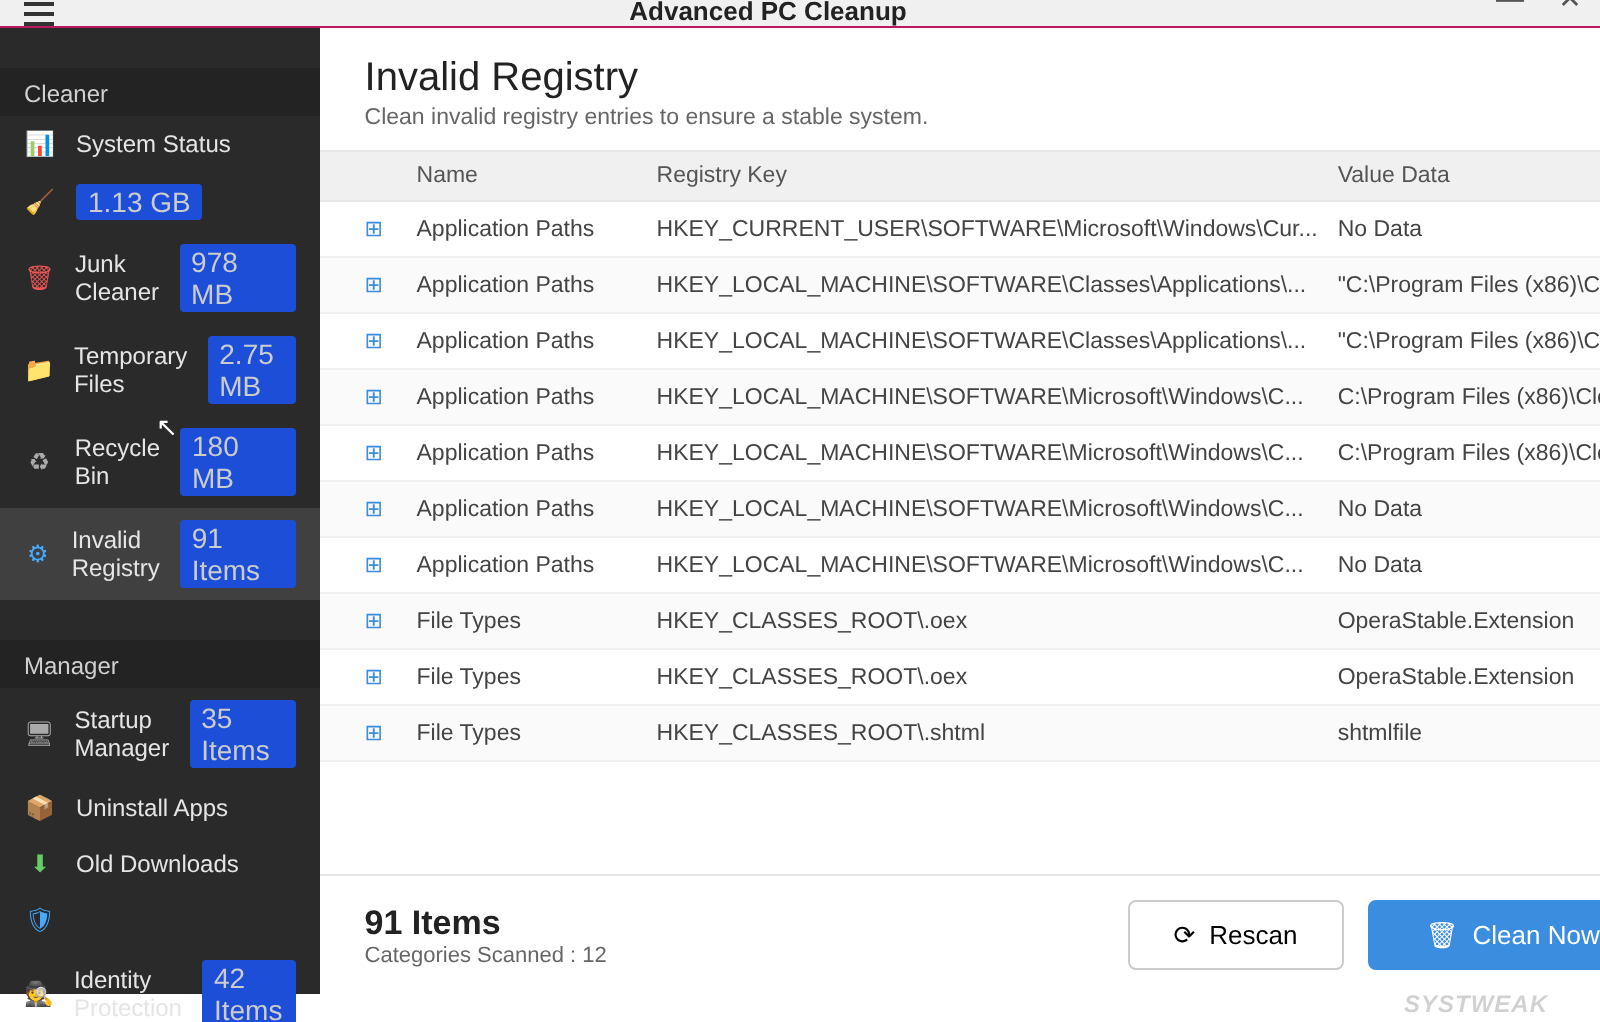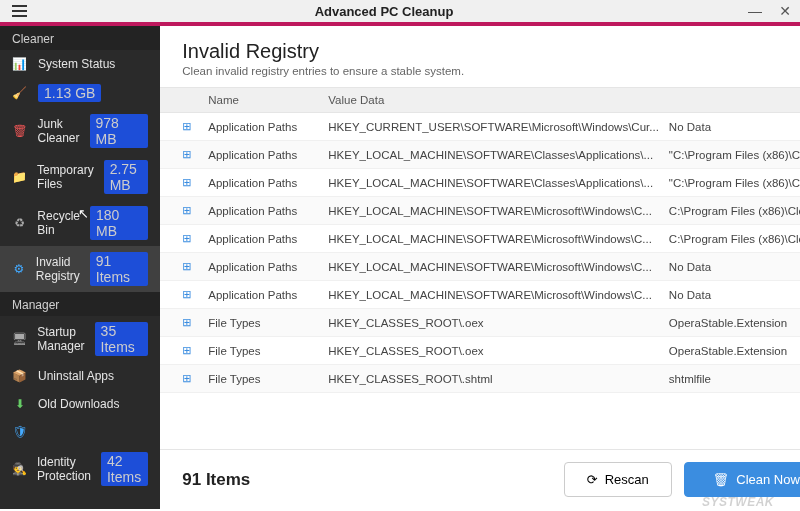--- a/index.html
+++ b/index.html
@@ -1,25 +1,25 @@
 <!DOCTYPE html>
 <html><head>
 <meta charset="utf-8">
 <style>
 * { margin: 0; padding: 0; box-sizing: border-box; font-family: "Segoe UI", Arial, sans-serif; }
 body { width: 800px; height: 511px; overflow: hidden; background: #fff; position: relative; }
-.titlebar { height: 26px; background: #f0f0f0; display: flex; align-items: center; border-bottom: 4px solid #be185d; }
+.titlebar { height: 14px; background: #f0f0f0; display: flex; align-items: flex-end; border-bottom: 1px solid #be185d; }
 .hamburger { width: 28px; display: flex; flex-direction: column; align-items: center; justify-content: center; gap: 3px; padding-left: 10px; }
 .hamburger span { width: 15px; height: 2px; background: #333; }
 .titlebar-title { flex: 1; text-align: center; font-weight: 600; font-size: 13px; color: #222; }
 .win-controls { display: flex; }
 .win-btn { width: 30px; height: 28px; display: flex; align-items: center; justify-content: center; font-size: 14px; color: #555; }
 .main { display: flex; height: 483px; }
 .sidebar { width: 205px; background: #2a2a2a; color: #ddd; display: flex; flex-direction: column; font-size: 12px; }
-.section-hdr { padding: 6px 12px 4px; font-size: 12px; color: #d0d0d0; background: #232323; }
+.section-hdr { padding: 6px 12px 4px; font-size: 12px; color: #d0d0d0; background: #232323; margin-top: 20px; }
 .nav-item { display: flex; align-items: center; padding: 6px 12px; gap: 10px; cursor: pointer; }
 .nav-item.active { background: #404040; }
 .nav-icon { width: 16px; height: 16px; display: flex; align-items: center; justify-content: center; font-size: 12px; }
 .nav-label { flex: 1; font-size: 12px; color: #e5e5e5; }
 .nav-badge { background: #1d4ed8; color: #ccc; font-size: 14px; padding: 1px 6px; border-radius: 2px; }
 .content { flex: 1; display: flex; flex-direction: column; background: #fff; }
 .content-head { padding: 14px 22px 10px; }
 .content-head h1 { font-size: 20px; font-weight: 400; color: #222; }
 .content-head p { font-size: 11.5px; color: #666; margin-top: 2px; }
 .table-wrap { flex: 1; overflow: hidden; display: flex; flex-direction: column; }
@@ -119,20 +119,21 @@
 
   <div class="content">
     <div class="content-head">
       <h1>Invalid Registry</h1>
       <p>Clean invalid registry entries to ensure a stable system.</p>
     </div>
     <div class="table-wrap">
       <div class="thead">
         <div class="col-icon"></div>
         <div class="col-name">Name</div>
+        <div class="col-key">Registry Key</div>
         <div class="col-val">Value Data</div>
       </div>
       <div class="tbody" id="tbody">
           <div class="trow">
             <div class="col-icon reg-icon">⊞</div>
             <div class="col-name">Application Paths</div>
             <div class="col-key">HKEY_CURRENT_USER\SOFTWARE\Microsoft\Windows\Cur...</div>
             <div class="col-val">No Data</div>
           </div>
           <div class="trow">
@@ -187,20 +188,21 @@
             <div class="col-icon reg-icon">⊞</div>
             <div class="col-name">File Types</div>
             <div class="col-key">HKEY_CLASSES_ROOT\.shtml</div>
             <div class="col-val">shtmlfile</div>
           </div>
         </div>
     </div>
     <div class="footer">
       <div class="foot-info">
         <div class="foot-count">91 Items</div>
+        <div class="foot-cat">Categories Scanned : 12</div>
       </div>
       <div class="btn">
           <span>⟳</span>
           <span>Rescan</span>
         </div>
       <div class="btn primary">
           <span>🗑</span>
           <span>Clean Now</span>
         </div>
     </div>

